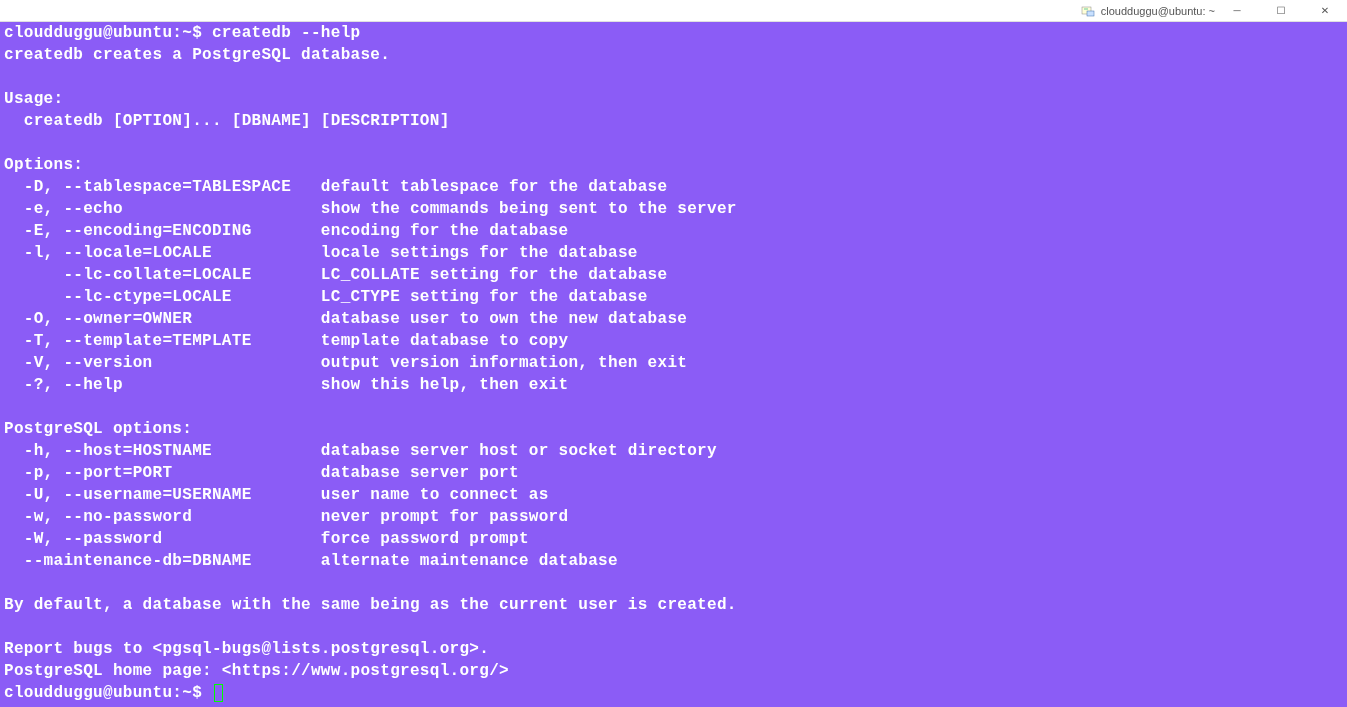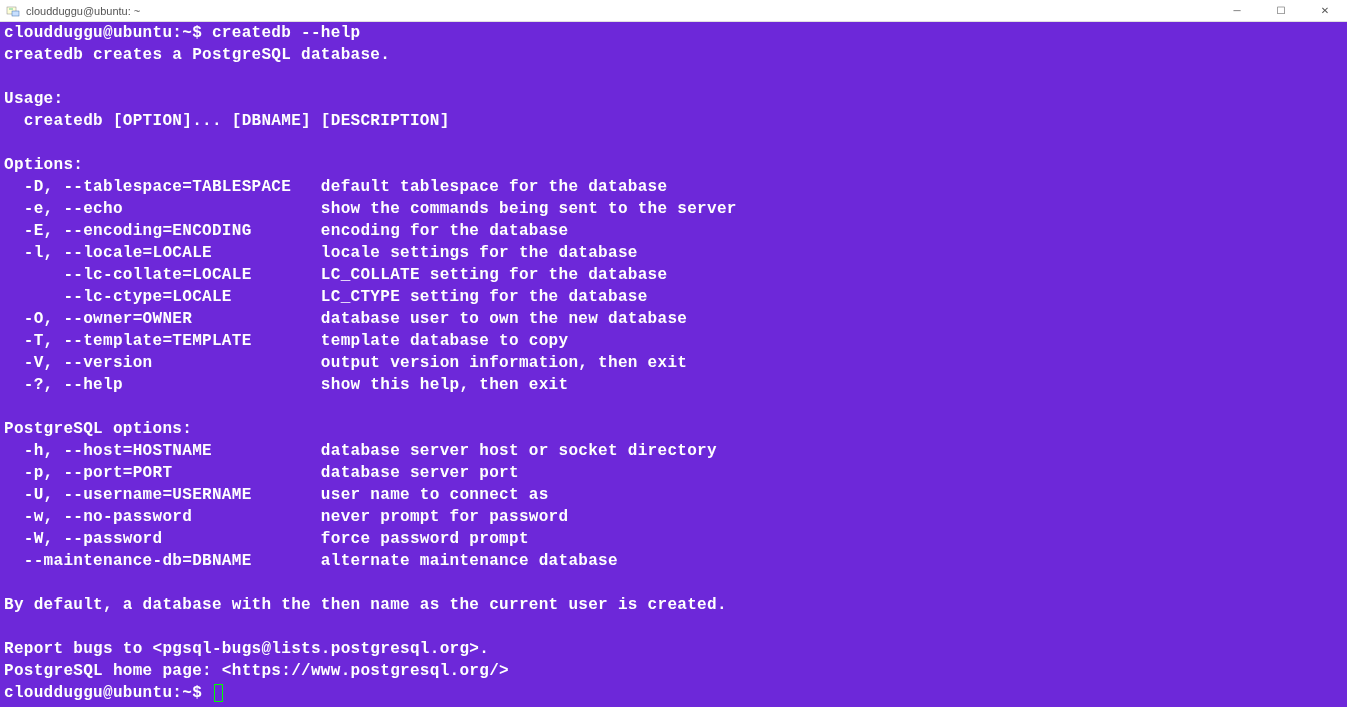--- a/index.html
+++ b/index.html
@@ -8,21 +8,21 @@
       background: #ffffff;
       width: 1347px;
       height: 707px;
       overflow: hidden;
     }
     .titlebar {
       height: 22px;
       background: #ffffff;
       display: flex;
       align-items: center;
-      justify-content: space-between;
+      justify-content: flex-end;
       padding: 0 0 0 6px;
       border-bottom: 1px solid #e0e0e0;
     }
     .titlebar-left {
       display: flex;
       align-items: center;
       gap: 6px;
     }
     .titlebar-icon {
       width: 14px;
@@ -44,21 +44,21 @@
       height: 22px;
       display: flex;
       align-items: center;
       justify-content: center;
       font-size: 10px;
       color: #555555;
       cursor: pointer;
       font-family: "Segoe UI Symbol", sans-serif;
     }
     .terminal {
-      background: #6d28d9;
+      background: #8b5cf6;
       color: #ffffff;
       font-family: Consolas, "Courier New", monospace;
       font-size: 16px;
       font-weight: bold;
       line-height: 22px;
       white-space: pre;
       padding: 0 4px;
       height: calc(707px - 22px);
       overflow: hidden;
       letter-spacing: 0.3px;
@@ -114,17 +114,17 @@
   -?, --help                    show this help, then exit
 </span>
 <span>PostgreSQL options:</span>
 <span id="conn-container">  -h, --host=HOSTNAME           database server host or socket directory
   -p, --port=PORT               database server port
   -U, --username=USERNAME       user name to connect as
   -w, --no-password             never prompt for password
   -W, --password                force password prompt
   --maintenance-db=DBNAME       alternate maintenance database
 </span>
-<span>By default, a database with the then name as the current user is created.</span>
+<span>By default, a database with the same being as the current user is created.</span>
 
 <span>Report bugs to &lt;pgsql-bugs@lists.postgresql.org&gt;.</span>
 <span>PostgreSQL home page: &lt;https://www.postgresql.org/&gt;</span>
 <span><span class="prompt-user">cloudduggu@ubuntu</span><span>:</span><span class="prompt-path">~</span><span>$</span> <span class="cursor"></span></span></div>
 
 </body></html>

